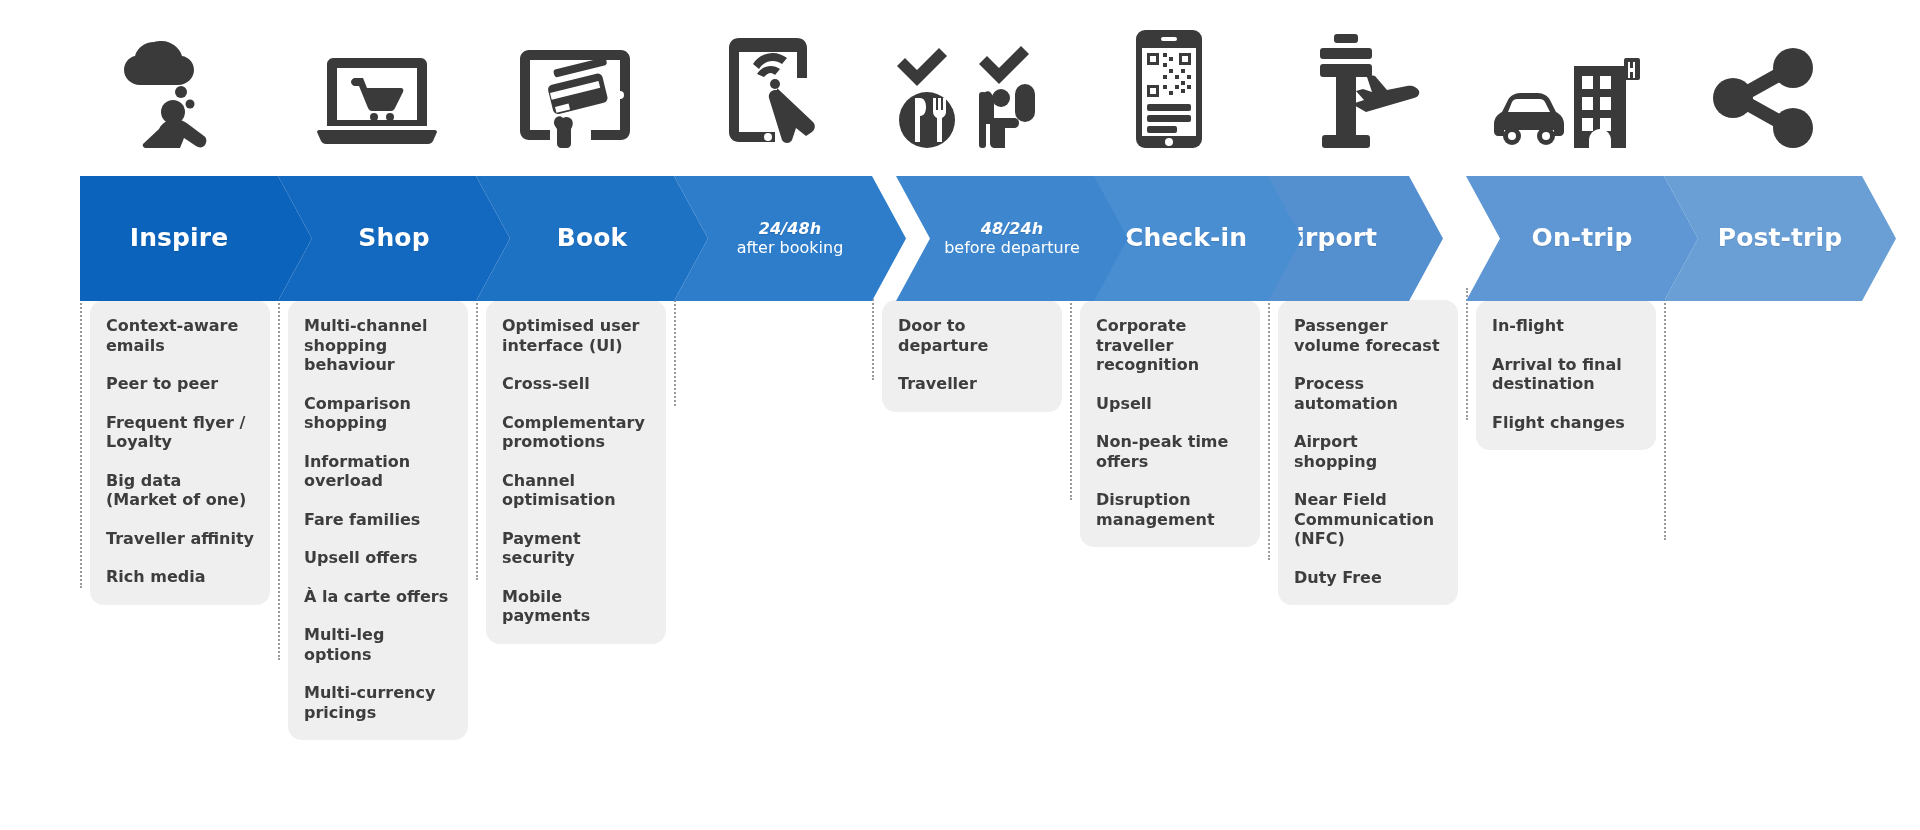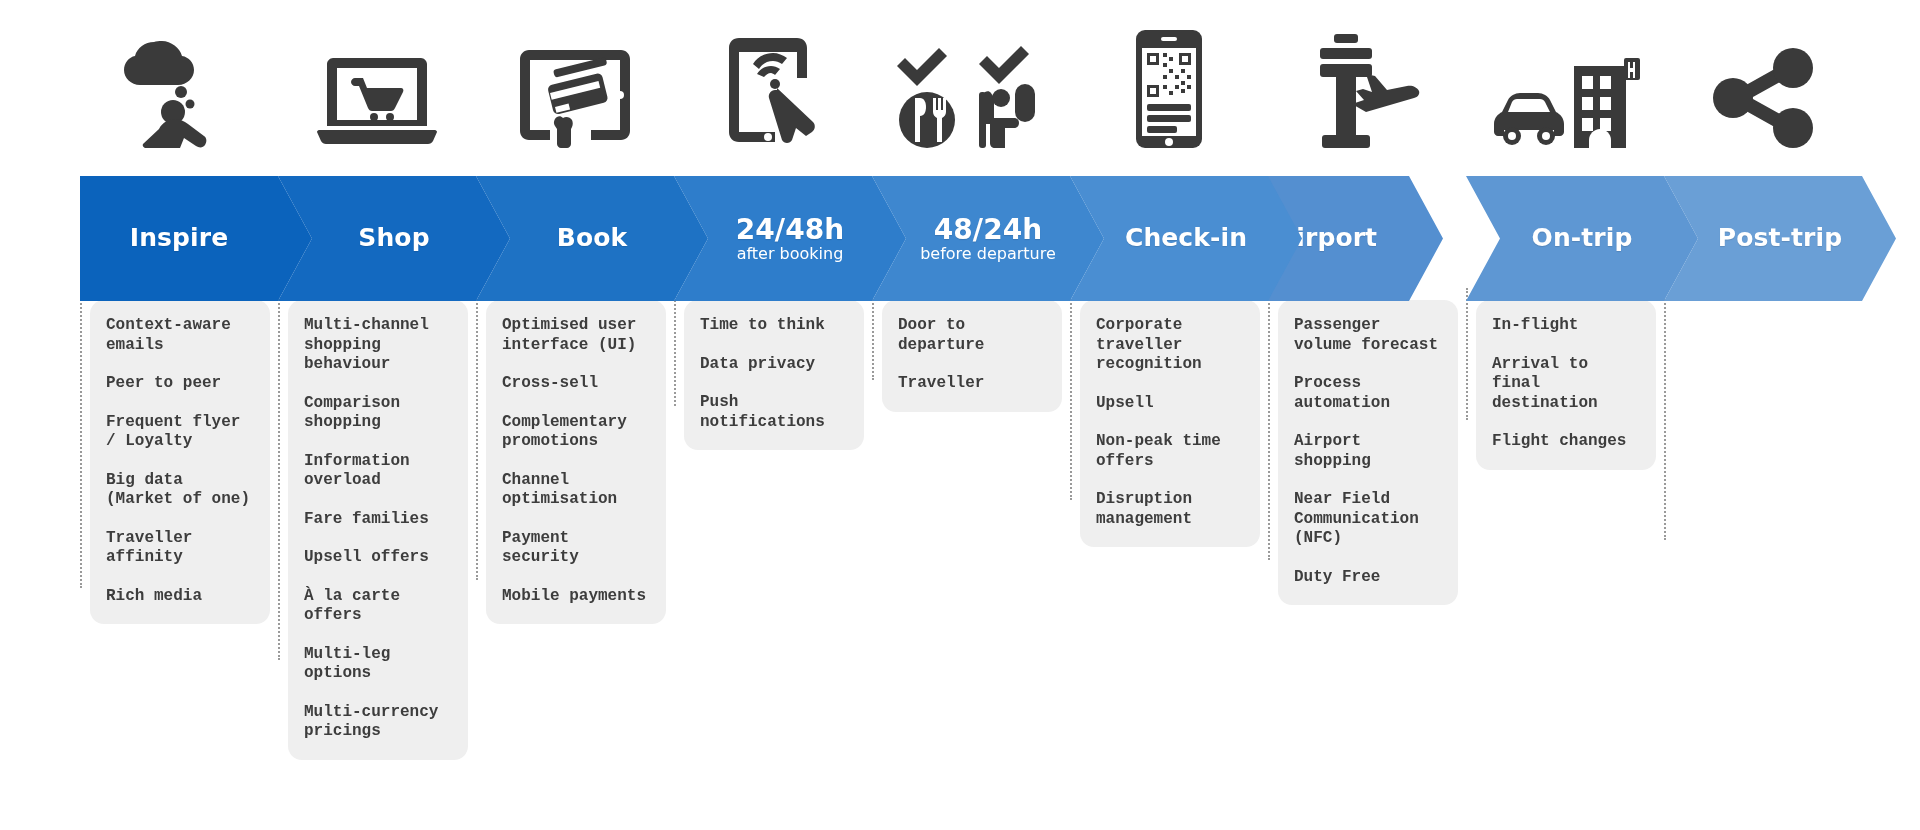--- a/index.html
+++ b/index.html
@@ -36,21 +36,21 @@
     align-items:center;justify-content:center;
     color:#ffffff;
     box-sizing:border-box;
   }
   .chev-label{
     font-size:25px;font-weight:bold;
     letter-spacing:.1px;line-height:1.05;
     text-shadow:0 1px 1px rgba(0,0,0,.12);
     white-space:nowrap;
   }
-  .chev-label.two{font-size:28px;}
+  .chev-label.two{font-size:16px;font-style:italic;}
   .chev-sub{
     font-size:16px;font-weight:normal;
     margin-top:2px;line-height:1;white-space:nowrap;
   }
 
   
   #columns{
     position:absolute;left:80px;top:288px;
     width:1810px;height:520px;
     display:flex;
@@ -71,21 +71,20 @@
     border-radius:14px;
     padding:16px 14px 18px 16px;
     box-sizing:border-box;
   }
   .item{
     font-size:16px;
     font-weight:bold;
     color:#3d3d3d;
     line-height:1.22;
     margin-bottom:19px;
-    font-family:Liberation Mono, monospace;
   }
   .item:last-child{margin-bottom:0;}
 </style>
 </head>
 <body>
 
 <div id="icon-row">
 
   <div class="icon-cell">
     <svg width="110" height="118" viewBox="0 0 110 118">
@@ -247,21 +246,21 @@
     <div class="chev" style="left: 198px; width: 232px; background: rgb(19, 105, 192); z-index: 8; clip-path: polygon(0% 0%, 85.345% 0%, 100% 50%, 85.345% 100%, 0% 100%, 14.655% 50%); padding-left: 34px; padding-right: 34px;">
       <div class="chev-label">Shop</div>
     </div>
     <div class="chev" style="left: 396px; width: 232px; background: rgb(30, 114, 196); z-index: 7; clip-path: polygon(0% 0%, 85.345% 0%, 100% 50%, 85.345% 100%, 0% 100%, 14.655% 50%); padding-left: 34px; padding-right: 34px;">
       <div class="chev-label">Book</div>
     </div>
     <div class="chev" style="left: 594px; width: 232px; background: rgb(46, 125, 203); z-index: 6; clip-path: polygon(0% 0%, 85.345% 0%, 100% 50%, 85.345% 100%, 0% 100%, 14.655% 50%); padding-left: 34px; padding-right: 34px;">
       <div class="chev-label two">24/48h</div>
       <div class="chev-sub">after booking</div>
     </div>
-    <div class="chev" style="left: 792px; width: 232px; background: rgb(62, 135, 207); z-index: 5; clip-path: polygon(0% 0%, 85.345% 0%, 100% 50%, 85.345% 100%, 0% 100%, 14.655% 50%); padding-left: 34px; padding-right: 34px;">
+    <div class="chev" style="left: 816px; width: 232px; background: rgb(62, 135, 207); z-index: 5; clip-path: polygon(0% 0%, 85.345% 0%, 100% 50%, 85.345% 100%, 0% 100%, 14.655% 50%); padding-left: 34px; padding-right: 34px;">
       <div class="chev-label two">48/24h</div>
       <div class="chev-sub">before departure</div>
     </div>
     <div class="chev" style="left: 990px; width: 232px; background: rgb(74, 142, 210); z-index: 4; clip-path: polygon(0% 0%, 85.345% 0%, 100% 50%, 85.345% 100%, 0% 100%, 14.655% 50%); padding-left: 34px; padding-right: 34px;">
       <div class="chev-label">Check-in</div>
     </div>
     <div class="chev" style="left: 1131px; width: 232px; background: rgb(84, 143, 208); z-index: 3; clip-path: polygon(0% 0%, 85.345% 0%, 100% 50%, 85.345% 100%, 0% 100%, 14.655% 50%); padding-left: 34px; padding-right: 34px;">
       <div class="chev-label">Airport</div>
     </div>
     <div class="chev" style="left: 1386px; width: 232px; background: rgb(94, 151, 211); z-index: 2; clip-path: polygon(0% 0%, 85.345% 0%, 100% 50%, 85.345% 100%, 0% 100%, 14.655% 50%); padding-left: 34px; padding-right: 34px;">
@@ -303,25 +302,20 @@
         <div class="item">Optimised user interface (UI)</div>
         <div class="item">Cross-sell</div>
         <div class="item">Complementary promotions</div>
         <div class="item">Channel optimisation</div>
         <div class="item">Payment security</div>
         <div class="item">Mobile payments</div>
       </div>
     </div>
     <div class="col">
       <div class="col-divider" style="height: 118px;"></div>
-      <div class="col-box">
-        <div class="item">Time to think</div>
-        <div class="item">Data privacy</div>
-        <div class="item">Push notifications</div>
-      </div>
     </div>
     <div class="col">
       <div class="col-divider" style="height: 92px;"></div>
       <div class="col-box">
         <div class="item">Door to departure</div>
         <div class="item">Traveller</div>
       </div>
     </div>
     <div class="col">
       <div class="col-divider" style="height: 212px;"></div>

